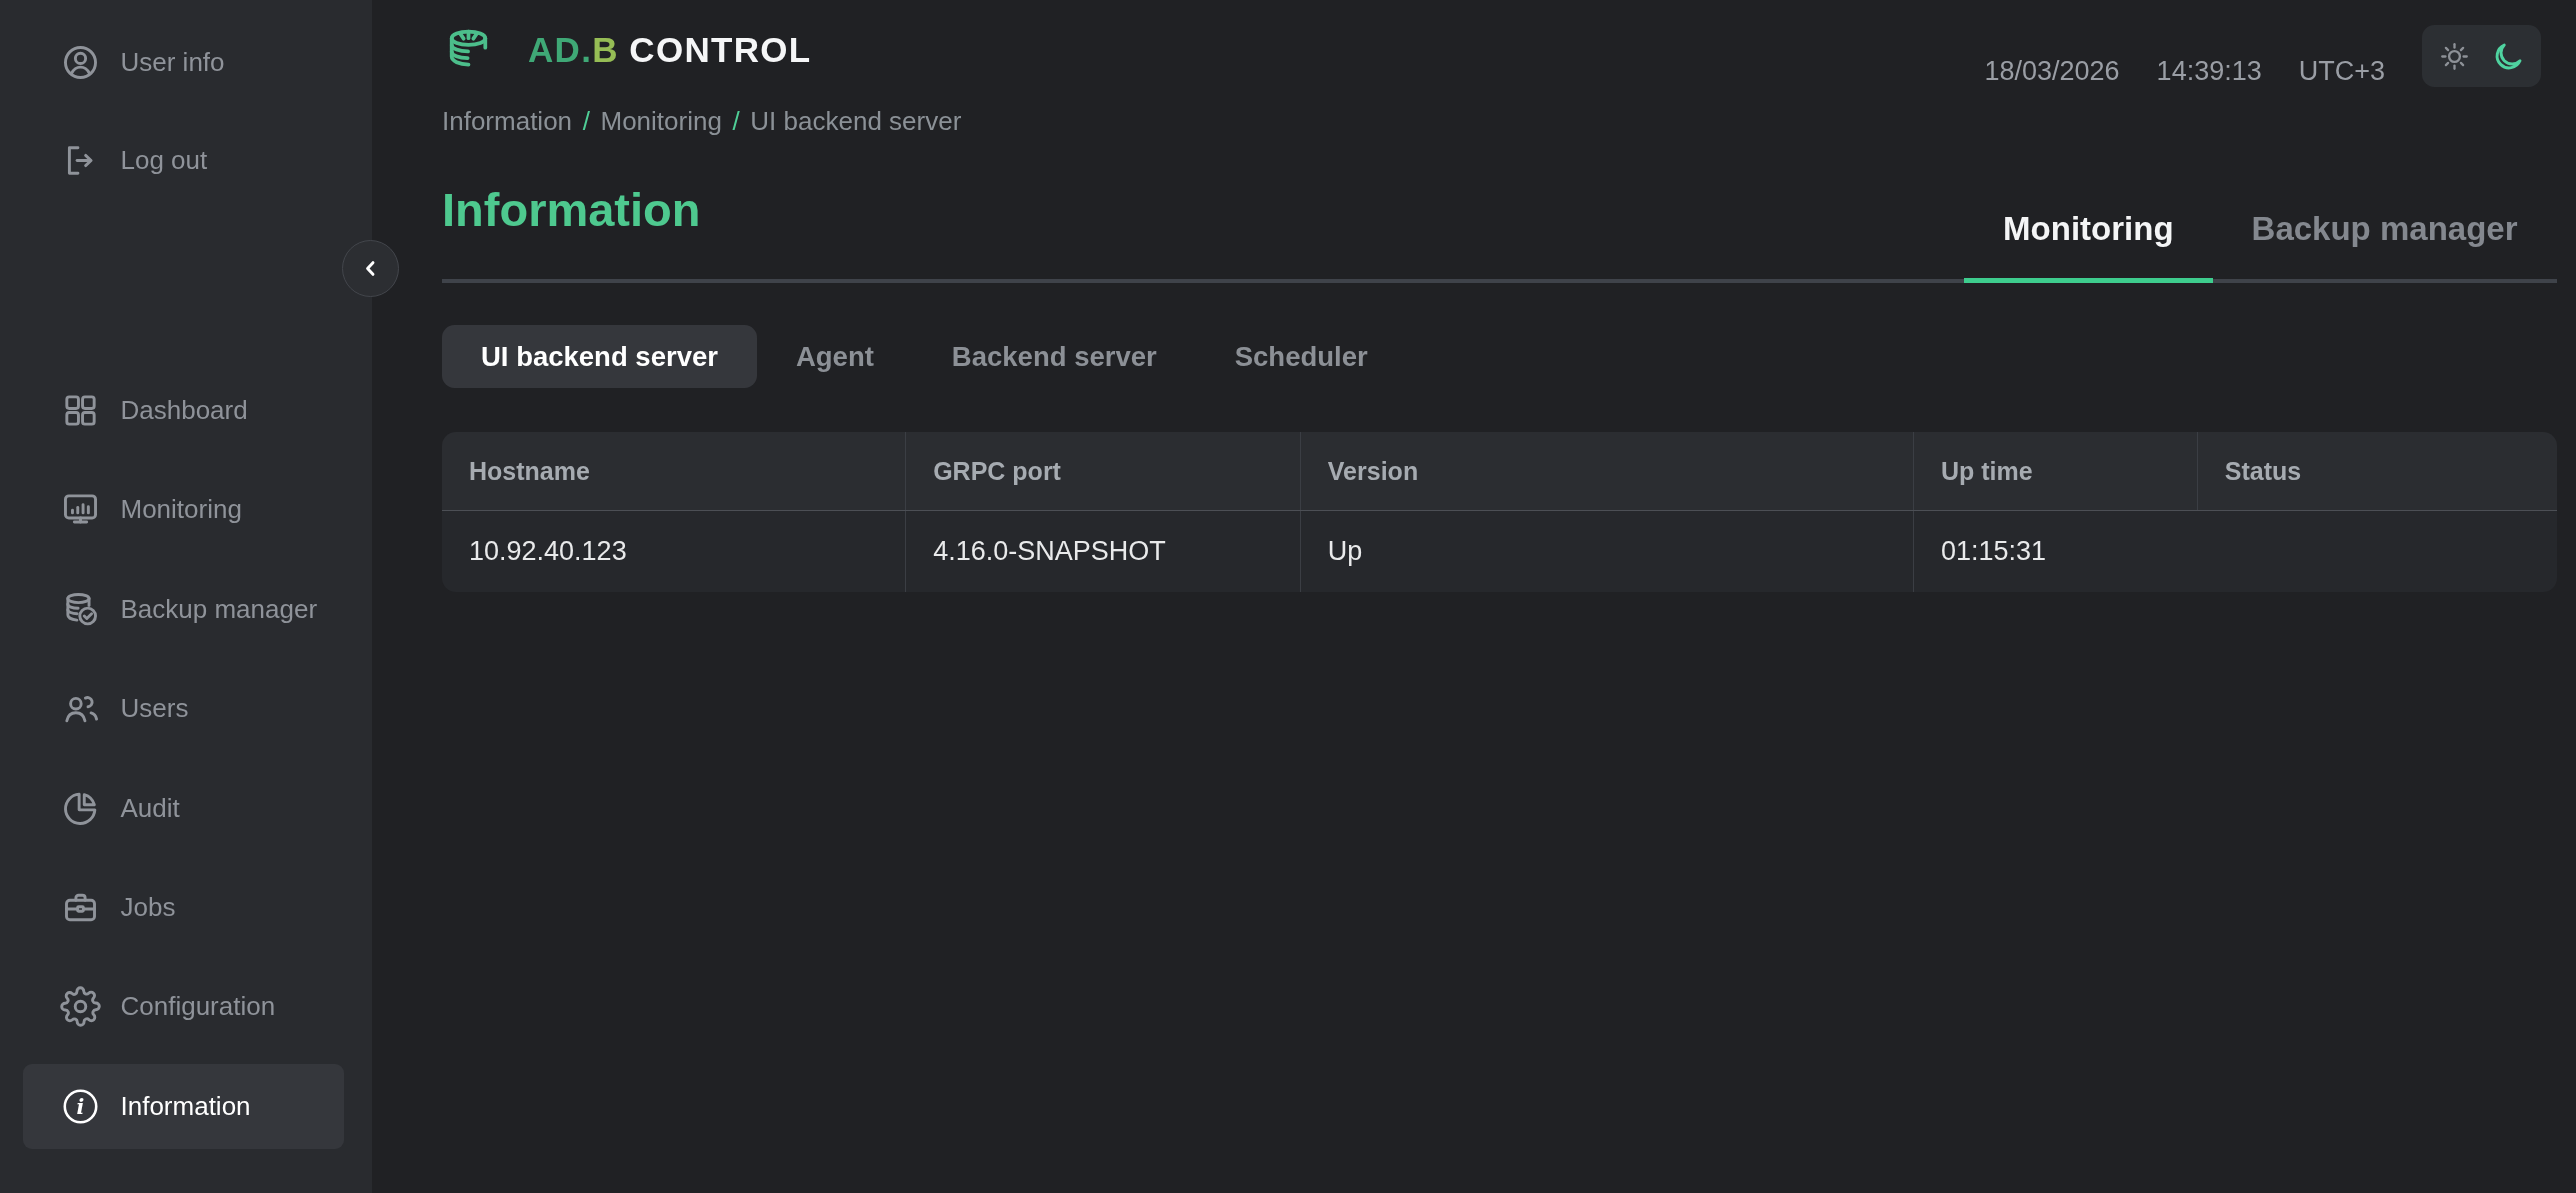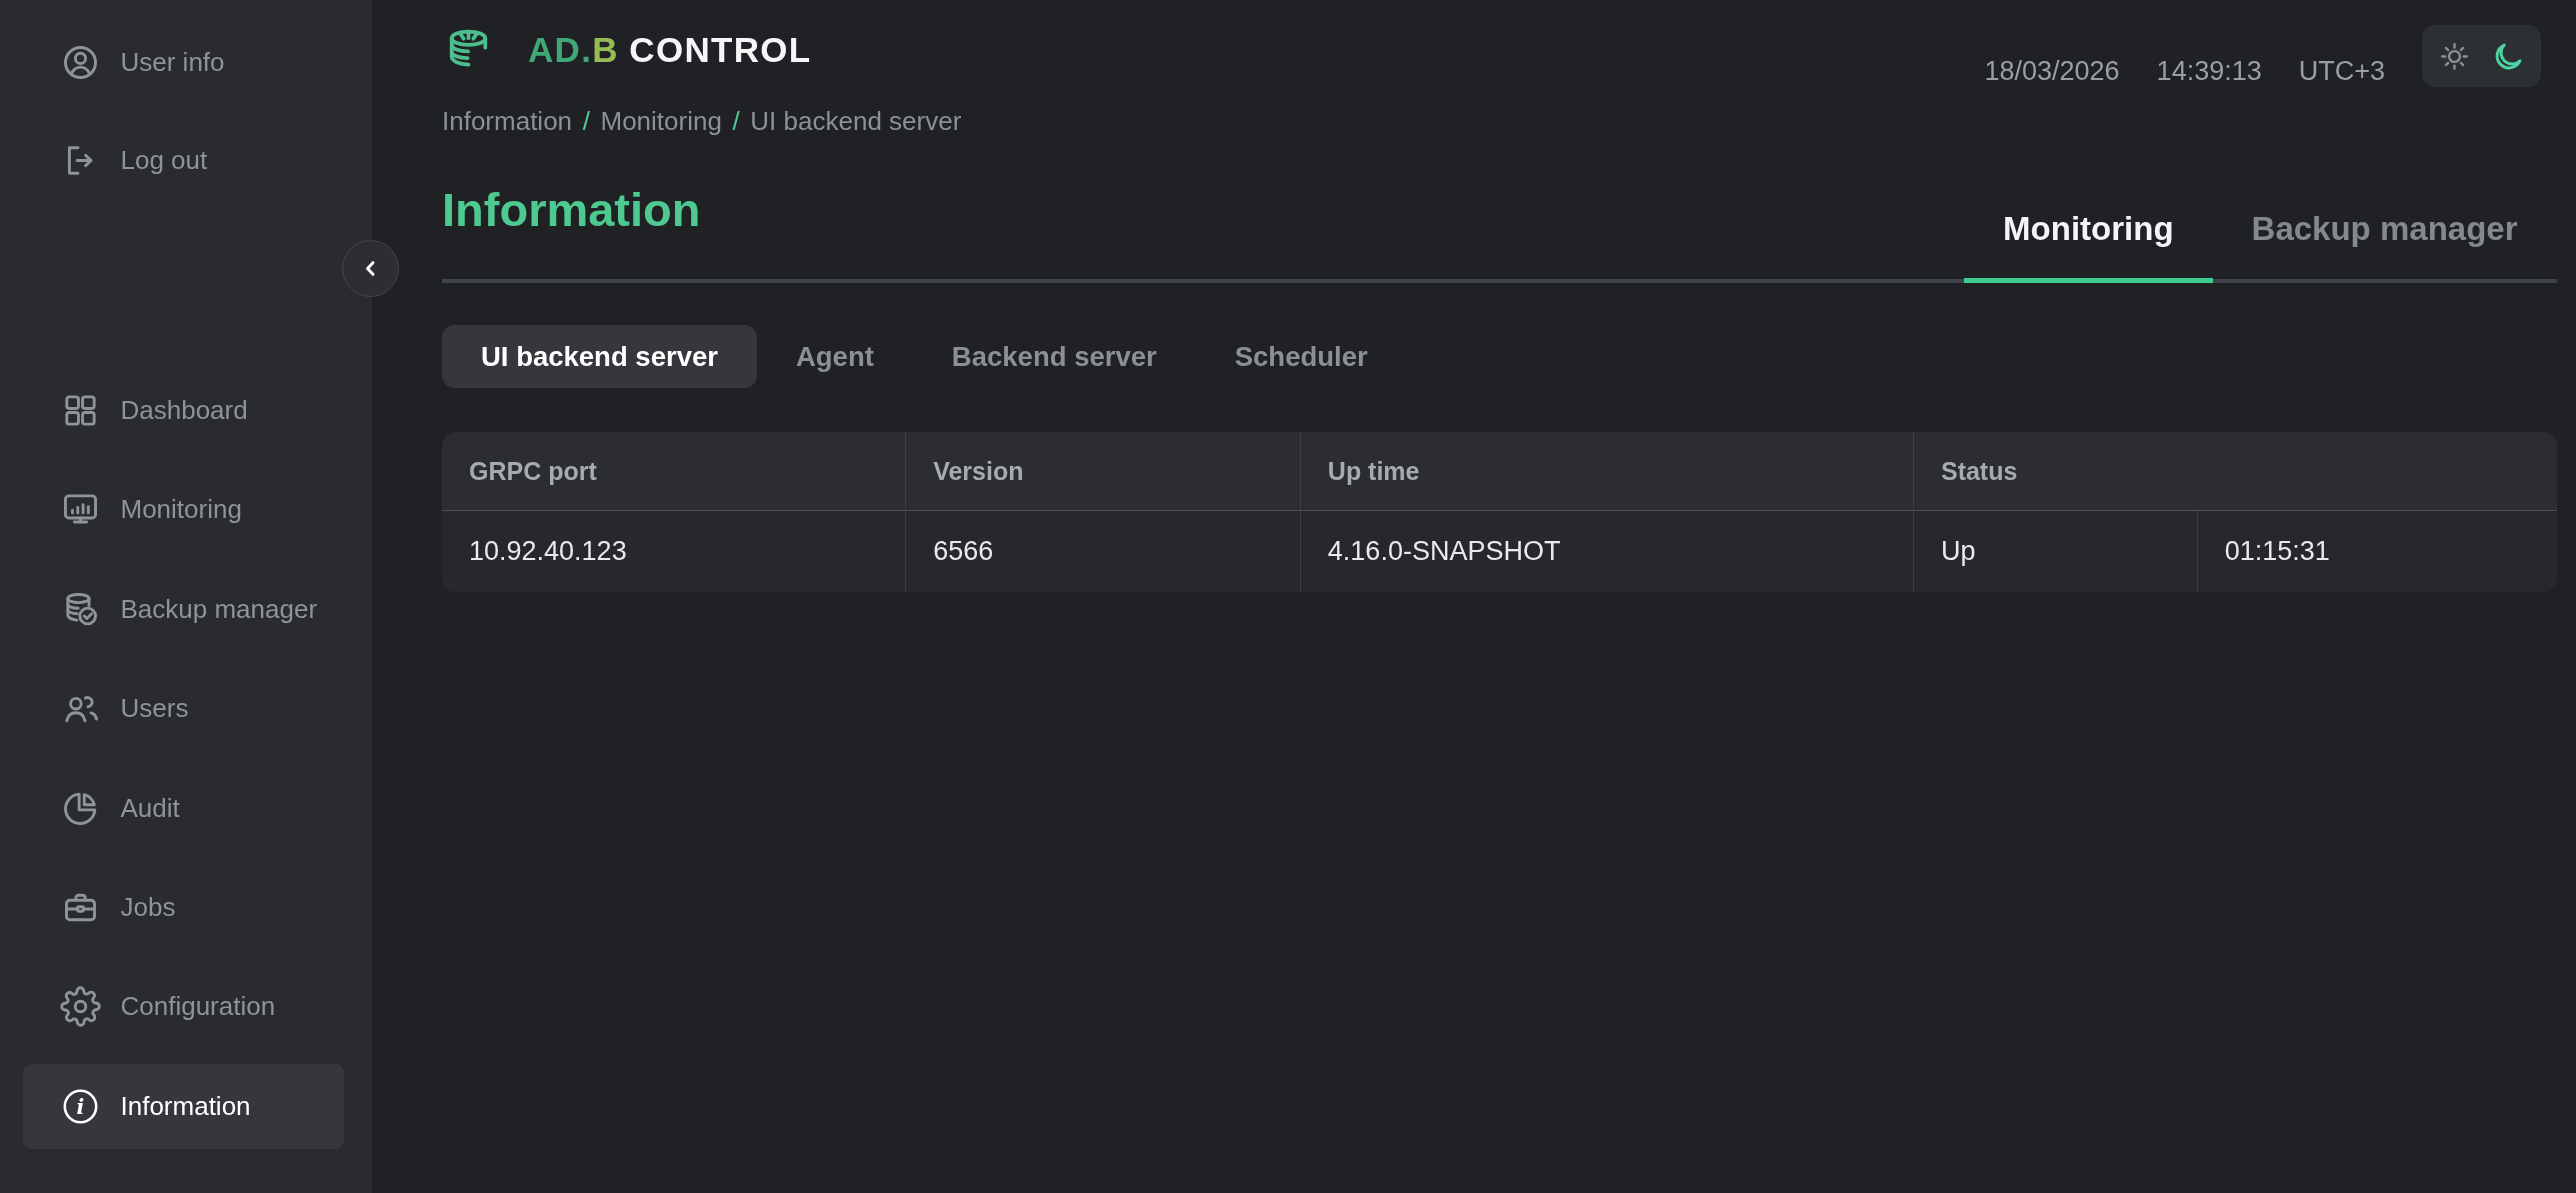--- a/index.html
+++ b/index.html
@@ -302,28 +302,28 @@
 
 <div class="subtabs" id="subtabs">
     <div class="subtab active">UI backend server</div>
     <div class="subtab">Agent</div>
     <div class="subtab">Backend server</div>
     <div class="subtab">Scheduler</div>
   </div>
 
 <div class="info-table">
   <div class="t-header" id="thead">
+      <div class="th">Hostname</div>
       <div class="th">GRPC port</div>
       <div class="th">Version</div>
       <div class="th">Up time</div>
       <div class="th">Status</div>
     </div>
   <div id="tbody">
       <div class="t-row">
         <div class="td">10.92.40.123</div>
-        <div class="td">6566</div>
         <div class="td">4.16.0-SNAPSHOT</div>
         <div class="td">Up</div>
         <div class="td">01:15:31</div>
       </div>
     </div>
 </div>
 
 
 </body></html>

